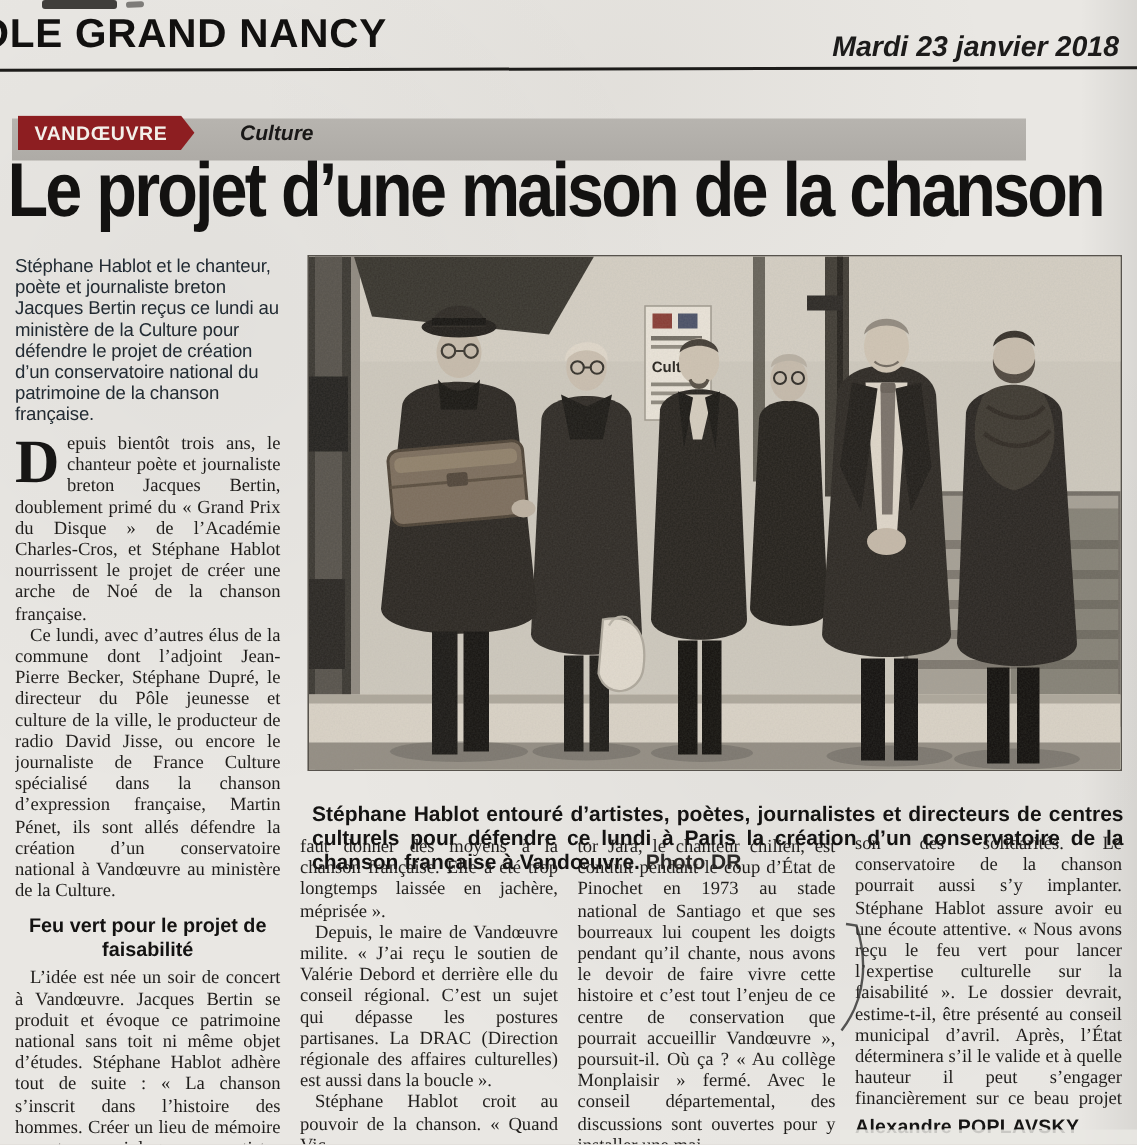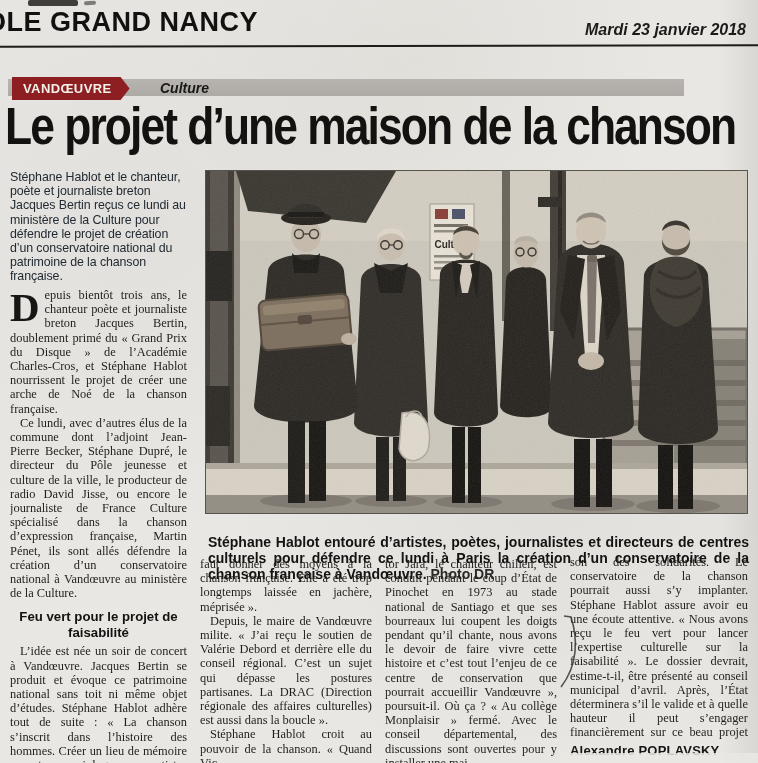--- a/index.html
+++ b/index.html
@@ -16,25 +16,25 @@
   }
   .smudge{position:absolute;background:#161412;border-radius:2px;}
   .masthead{
     position:absolute;left:-15px;top:7px;
     font-family:"Liberation Sans", sans-serif;font-weight:bold;
     font-size:27px;letter-spacing:0.5px;color:#121110;white-space:nowrap;
   }
   .date{
     position:absolute;right:12px;top:21px;
     font-family:"Liberation Sans", sans-serif;font-style:italic;font-weight:bold;
-    font-size:16px;color:#1c1b1a;
+    font-size:19px;color:#1c1b1a;
   }
   .rule{position:absolute;left:0;right:0;top:45px;height:2px;background:#1d1c1a;transform:rotate(-0.12deg);}
   .kicker-bar{
-    position:absolute;left:8px;top:79px;width:676px;height:17px;
+    position:absolute;left:8px;top:79px;width:676px;height:28px;
     background:linear-gradient(180deg,#b7b4af,#aeaba6);
   }
   .kicker-box{
     position:absolute;left:4px;top:-2px;height:23px;line-height:23px;
     padding:0 18px 0 11px;background:#8d1e21;color:#f3f0ea;
     font-family:"Liberation Sans", sans-serif;font-weight:bold;font-size:13px;
     letter-spacing:0.4px;
     clip-path:polygon(0 0,calc(100% - 9px) 0,100% 50%,calc(100% - 9px) 100%,0 100%);
   }
   .kicker-section{

